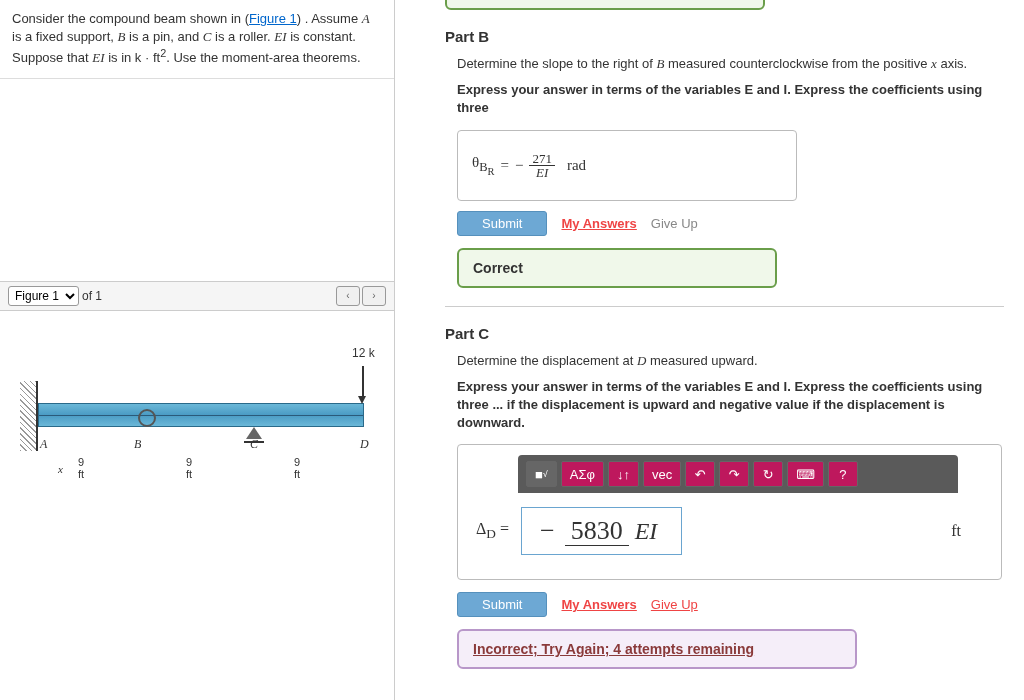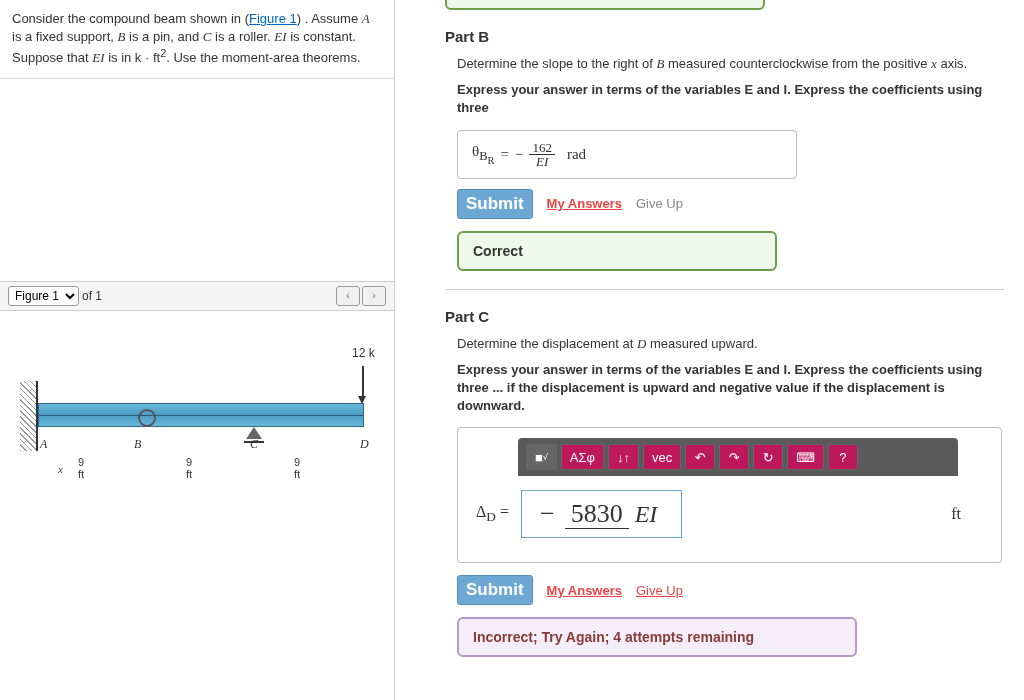--- a/index.html
+++ b/index.html
@@ -38,43 +38,43 @@
 .dim-9a { position: absolute; left: 40px; }
 .dim-9b { position: absolute; left: 148px; }
 .dim-9c { position: absolute; left: 256px; }
 .right-panel { flex: 1; padding: 0 20px 20px 50px; overflow-y: auto; }
 .correct-box-top { border: 2px solid #6a9e4a; border-radius: 6px; background: #f0f8ea; padding: 10px 14px; width: 320px; margin-top: -30px; margin-bottom: 10px; font-weight: bold; color: #333; font-size: 14px; position: relative; }
 .part-title { font-size: 15px; font-weight: bold; margin: 18px 0 10px; }
 .part-inner { margin-left: 12px; }
 .instruction { font-size: 13px; margin-bottom: 8px; line-height: 1.4; }
 .instruction .math { font-style: italic; font-family: 'Times New Roman', serif; }
 .bold-instruction { font-weight: bold; font-size: 13px; margin-bottom: 12px; line-height: 1.4; }
-.answer-box { border: 1px solid #bbb; border-radius: 4px; padding: 10px 14px; width: 340px; margin-bottom: 10px; }
+.answer-box { border: 1px solid #bbb; border-radius: 4px; padding: 21px 14px; width: 340px; margin-bottom: 10px; }
 .answer-content { font-family: 'Times New Roman', serif; font-size: 15px; display: flex; align-items: center; gap: 6px; }
 .frac-inline { display: inline-flex; flex-direction: column; align-items: center; font-size: 13px; line-height: 1; }
 .frac-inline .num { border-bottom: 1px solid #333; padding: 0 3px; }
 .frac-inline .den { padding: 0 3px; font-style: italic; }
 .button-row { display: flex; align-items: center; gap: 14px; margin-bottom: 12px; }
-.submit-btn { background: #6da8d4; color: #fff; border: 1px solid #5590bc; padding: 4px 8px; font-size: 17px; font-weight: bold; border-radius: 3px; cursor: pointer; }
+.submit-btn { background: #6da8d4; color: #fff; border: 1px solid #5590bc; padding: 4px 24px; font-size: 13px; font-weight: normal; border-radius: 3px; cursor: pointer; }
 .link-text { color: #ef4444; text-decoration: underline; font-size: 13px; cursor: pointer; font-weight: bold; }
 .giveup { color: #888; font-size: 13px; }
 .correct-box { border: 2px solid #6a9e4a; border-radius: 6px; background: #f0f8ea; padding: 10px 14px; width: 320px; font-weight: bold; color: #333; font-size: 14px; }
 .math-toolbar { background: #5a5a5a; padding: 6px 8px; display: flex; gap: 4px; align-items: center; border-radius: 4px 4px 0 0; margin-left: 50px; width: 440px; }
 .tool-btn { background: #be185d; color: #fff; border: 1px solid #666; padding: 3px 8px; font-size: 13px; border-radius: 2px; min-width: 30px; text-align: center; height: 26px; display: flex; align-items: center; justify-content: center; }
 .tool-btn.active { background: #666; }
 .math-input-row { display: flex; align-items: center; gap: 12px; margin: 14px 0; }
 .delta-label { font-family: 'Times New Roman', serif; font-size: 16px; margin-left: 8px; text-align: right; }
 .math-input-box { border: 1px solid #6aa5d0; padding: 8px 18px; font-family: 'Times New Roman', serif; font-size: 22px; display: flex; align-items: center; gap: 10px; }
 .big-frac { display: inline-flex; flex-direction: row; align-items: center; line-height: 1.1; }
 .big-frac .num { border-bottom: 1.5px solid #333; padding: 0 6px; font-size: 26px; }
 .big-frac .den { padding: 0 6px; font-style: italic; font-size: 24px; }
 .unit-label { font-family: 'Times New Roman', serif; font-size: 16px; margin-left: auto; margin-right: 30px; }
 .input-main-wrap { border: 1px solid #bbb; padding: 10px; border-radius: 4px; margin-bottom: 12px; width: 545px; }
 .inner-flex { display: flex; align-items: center; }
-.incorrect-box { border: 2px solid #b897c9; border-radius: 6px; background: #f5eef9; padding: 10px 14px; width: 400px; font-weight: bold; color: #8a3a3a; font-size: 14px; }
+.incorrect-box { border: 2px solid #b897c9; border-radius: 6px; background: #f5eef9; padding: 10px 14px; width: 400px; font-weight: bold; color: #8a3a3a; font-size: 14px; text-decoration: underline; }
 hr.divider { border: none; border-top: 1px solid #ccc; margin: 18px 0 4px; }
 </style>
 </head>
 <body>
 
 <div class="container">
   <div class="left-panel">
     <div class="problem-text">
       <span>Consider the compound beam shown in (</span><a href="#">Figure 1</a><span>) . Assume </span><span class="math">A</span><span> is a fixed support, </span><span class="math">B</span><span> is a pin, and </span><span class="math">C</span><span> is a roller. </span><span class="math">EI</span><span> is constant. Suppose that </span><span class="math">EI</span><span> is in k · ft</span><sup>2</sup><span>. Use the moment-area theorems.</span>
     </div>
@@ -125,21 +125,21 @@
       </div>
       <div class="bold-instruction">
         <span>Express your answer in terms of the variables </span><span class="math">E</span><span> and </span><span class="math">I</span><span>. Express the coefficients using three</span>
       </div>
       <div class="answer-box">
         <div class="answer-content">
           <span class="math"><span>θ</span><sub><span>B</span><sub>R</sub></sub></span>
           <span> = </span>
           <span>−</span>
           <span class="frac-inline">
-              <span class="num">162</span>
+              <span class="num">271</span>
               <span class="den">EI</span>
             </span>
           <span style="margin-left:6px">rad</span>
         </div>
       </div>
       <div class="button-row">
         <button class="submit-btn">Submit</button>
         <span class="link-text">My Answers</span>
         <span class="giveup">Give Up</span>
       </div>

